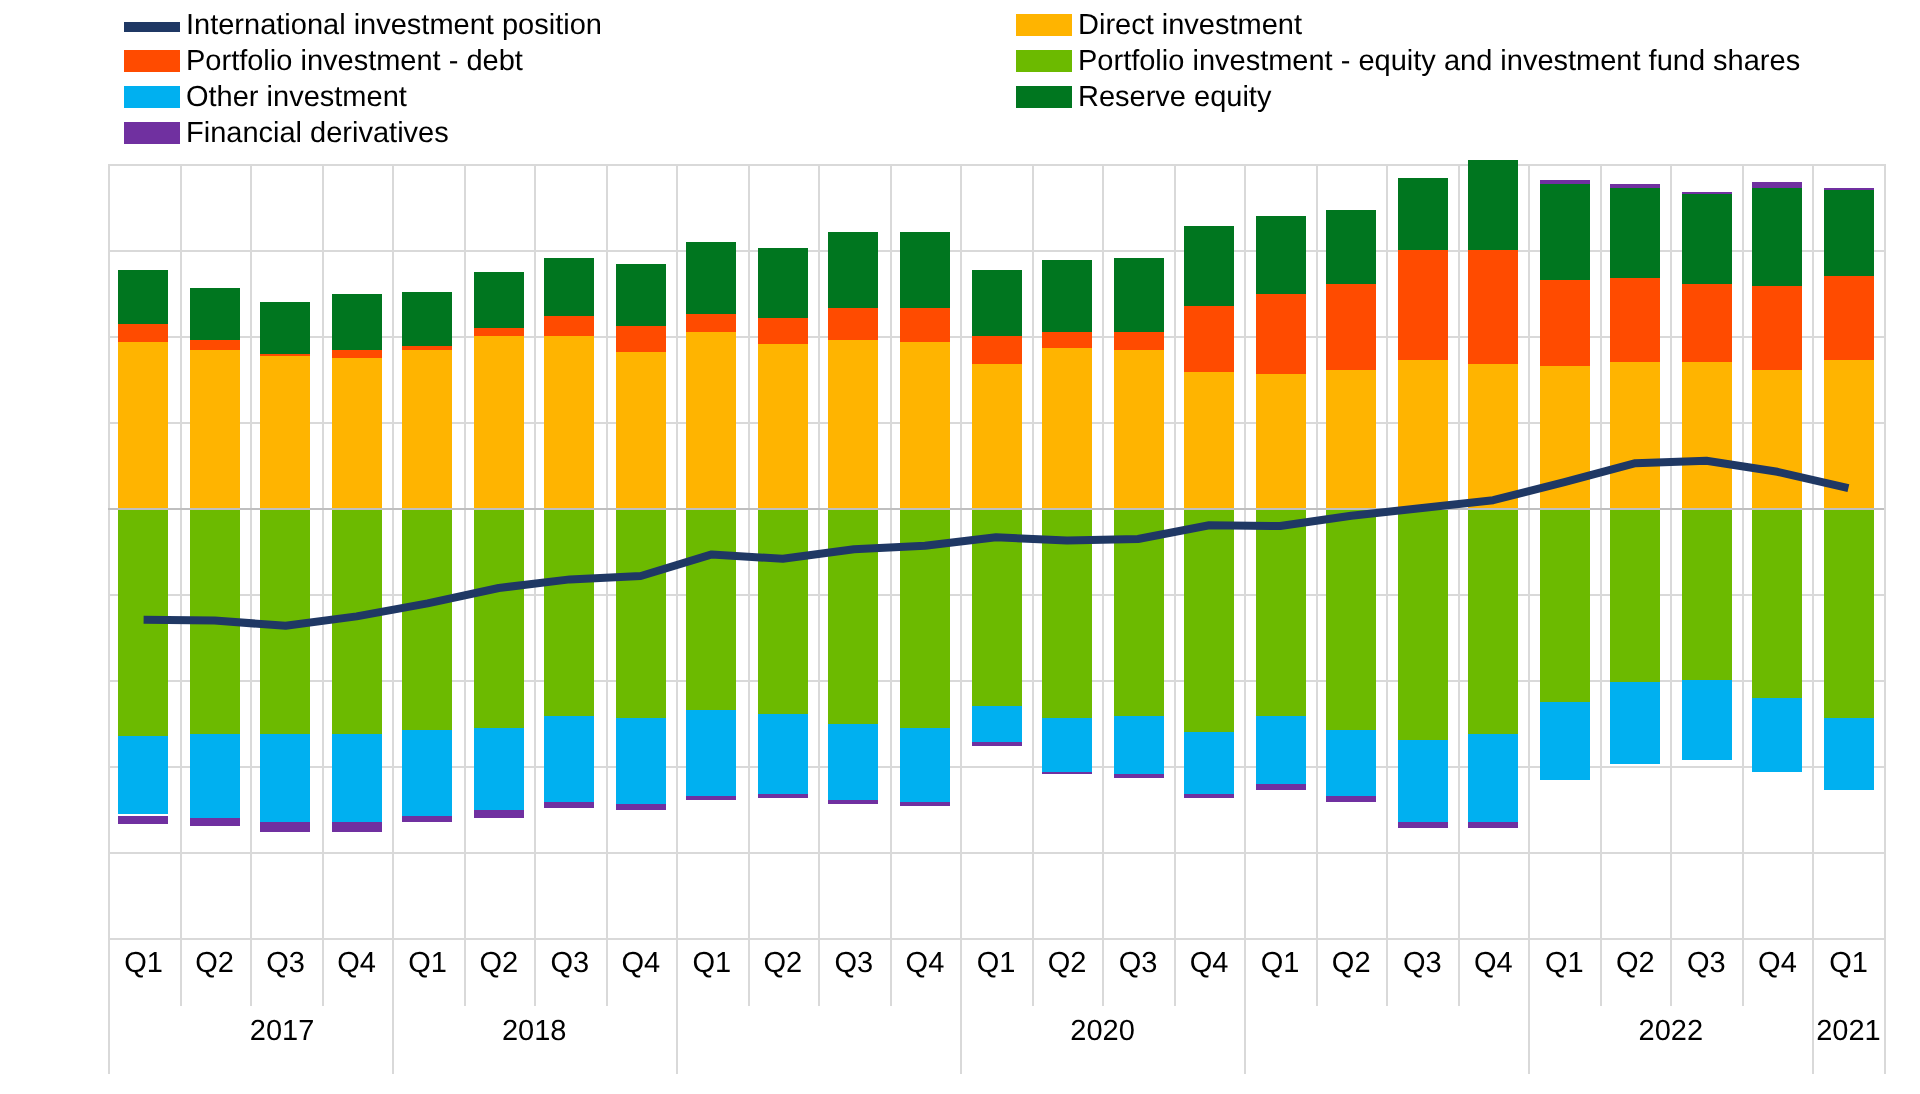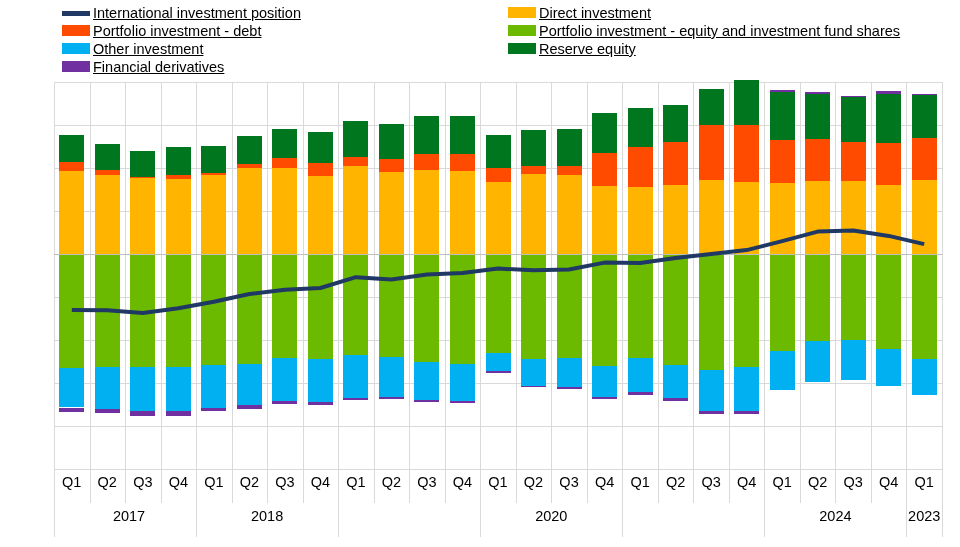--- a/index.html
+++ b/index.html
@@ -7,21 +7,21 @@
   #root{position:relative;width:960px;height:547px;}
 
   
   .legend{position:absolute;left:0;top:0;width:960px;height:72px;}
   .lg-col{position:absolute;top:4px;}
   .lg-col.left{left:62px;}
   .lg-col.right{left:508px;}
   .lg-item{display:flex;align-items:center;height:17px;margin-bottom:1px;}
   .lg-swatch{width:28px;height:11px;flex:none;margin-right:3px;}
   .lg-swatch.line{height:5px;margin-top:1px;}
-  .lg-label{font-size:14.5px;color:#000;line-height:14px;white-space:nowrap;text-decoration:underline;}
+  .lg-label{font-size:14.5px;color:#000;line-height:14px;white-space:nowrap;}
 
   
   .plot{position:absolute;left:54px;top:82px;width:888px;height:387px;}
   .grid-h{position:absolute;left:0;width:888px;height:1px;background:#d9d9d9;}
   .grid-v{position:absolute;top:0;width:1px;height:387px;background:#d9d9d9;}
   .zero-line{position:absolute;left:0;width:888px;height:1px;background:#d9d9d9;}
   .axis-left{position:absolute;left:0;top:0;width:1px;height:387px;background:#d9d9d9;}
   .ylabels{position:absolute;left:0;top:82px;width:0;height:387px;}
 
   .bar{position:absolute;width:25px;}
@@ -348,21 +348,21 @@
       <div class="tickline" style="left: 710px;"></div>
       <div class="tickline" style="left: 746px;"></div>
       <div class="tickline" style="left: 781px;"></div>
       <div class="tickline" style="left: 817px;"></div>
       <div class="tickline" style="left: 852px;"></div>
       <div class="tickline" style="left: 888px;"></div>
       <div class="qlab" style="left: -0.24px;">Q1</div>
       <div class="qlab" style="left: 35.28px;">Q2</div>
       <div class="qlab" style="left: 70.8px;">Q3</div>
       <div class="qlab" style="left: 106.32px;">Q4</div>
-      <div class="ylab2" style="left: 4px; width: 142.08px;">2017</div>
+      <div class="ylab2" style="left: 16px; width: 142.08px;">2017</div>
       <div class="yrline" style="left: 0px;"></div>
       <div class="qlab" style="left: 141.84px;">Q1</div>
       <div class="qlab" style="left: 177.36px;">Q2</div>
       <div class="qlab" style="left: 212.88px;">Q3</div>
       <div class="qlab" style="left: 248.4px;">Q4</div>
       <div class="ylab2" style="left: 142.08px; width: 142.08px;">2018</div>
       <div class="yrline" style="left: 142px;"></div>
       <div class="qlab" style="left: 283.92px;">Q1</div>
       <div class="qlab" style="left: 319.44px;">Q2</div>
       <div class="qlab" style="left: 354.96px;">Q3</div>
@@ -376,21 +376,21 @@
       <div class="yrline" style="left: 426px;"></div>
       <div class="qlab" style="left: 568.08px;">Q1</div>
       <div class="qlab" style="left: 603.6px;">Q2</div>
       <div class="qlab" style="left: 639.12px;">Q3</div>
       <div class="qlab" style="left: 674.64px;">Q4</div>
       <div class="yrline" style="left: 568px;"></div>
       <div class="qlab" style="left: 710.16px;">Q1</div>
       <div class="qlab" style="left: 745.68px;">Q2</div>
       <div class="qlab" style="left: 781.2px;">Q3</div>
       <div class="qlab" style="left: 816.72px;">Q4</div>
-      <div class="ylab2" style="left: 710.4px; width: 142.08px;">2024</div>
+      <div class="ylab2" style="left: 710.4px; width: 142.08px;">2022</div>
       <div class="yrline" style="left: 710px;"></div>
       <div class="qlab" style="left: 852.24px;">Q1</div>
-      <div class="ylab2" style="left: 852.48px; width: 35.52px;">2023</div>
+      <div class="ylab2" style="left: 852.48px; width: 35.52px;">2021</div>
       <div class="yrline" style="left: 852px;"></div>
       <div class="yrline" style="left: 888px;"></div>
     </div>
 
 </div>
 
 </body></html>

